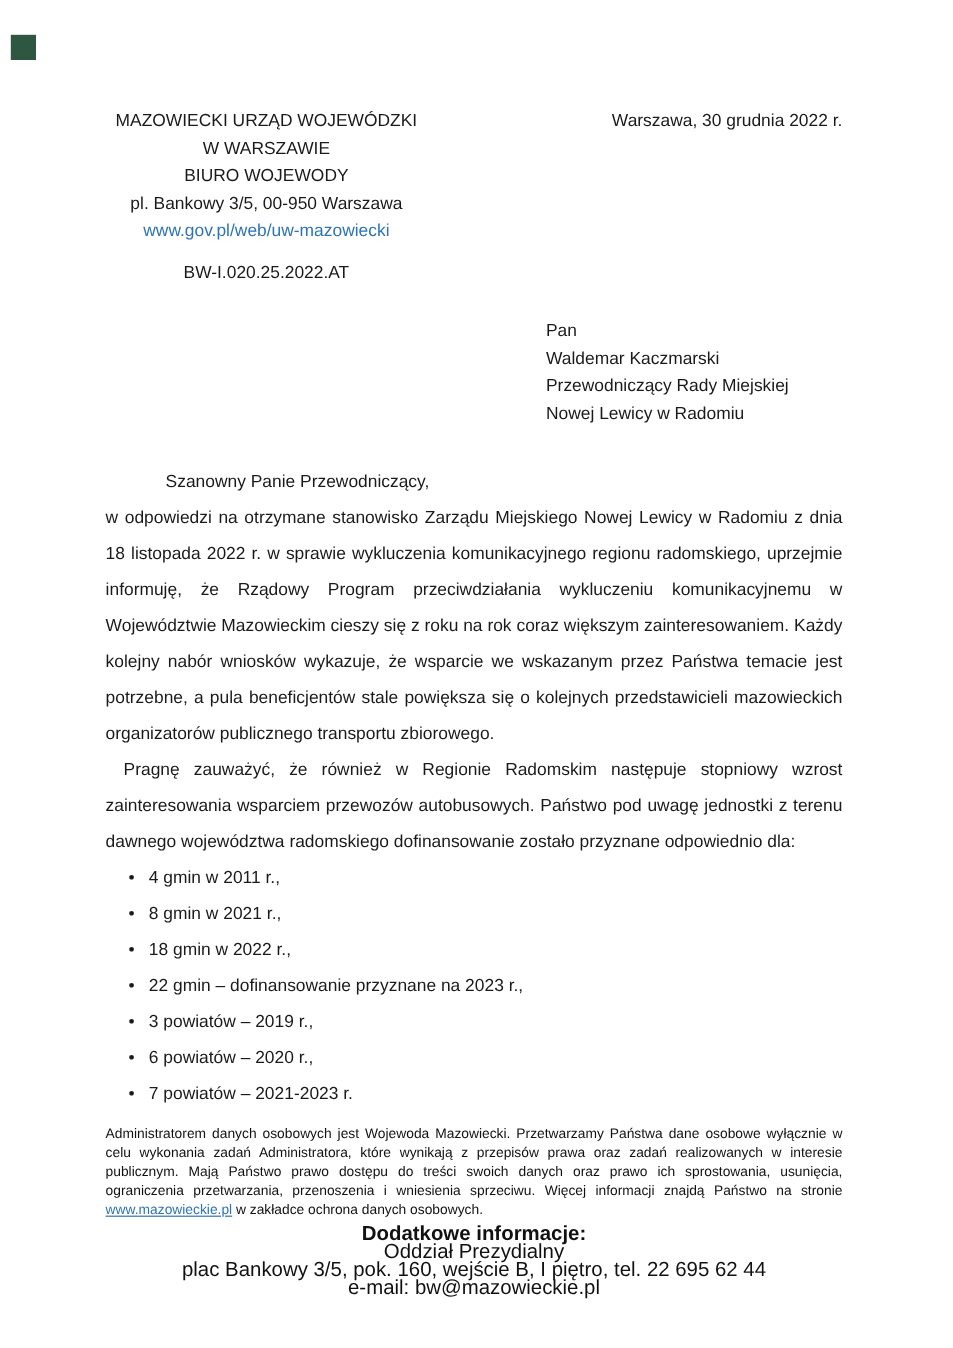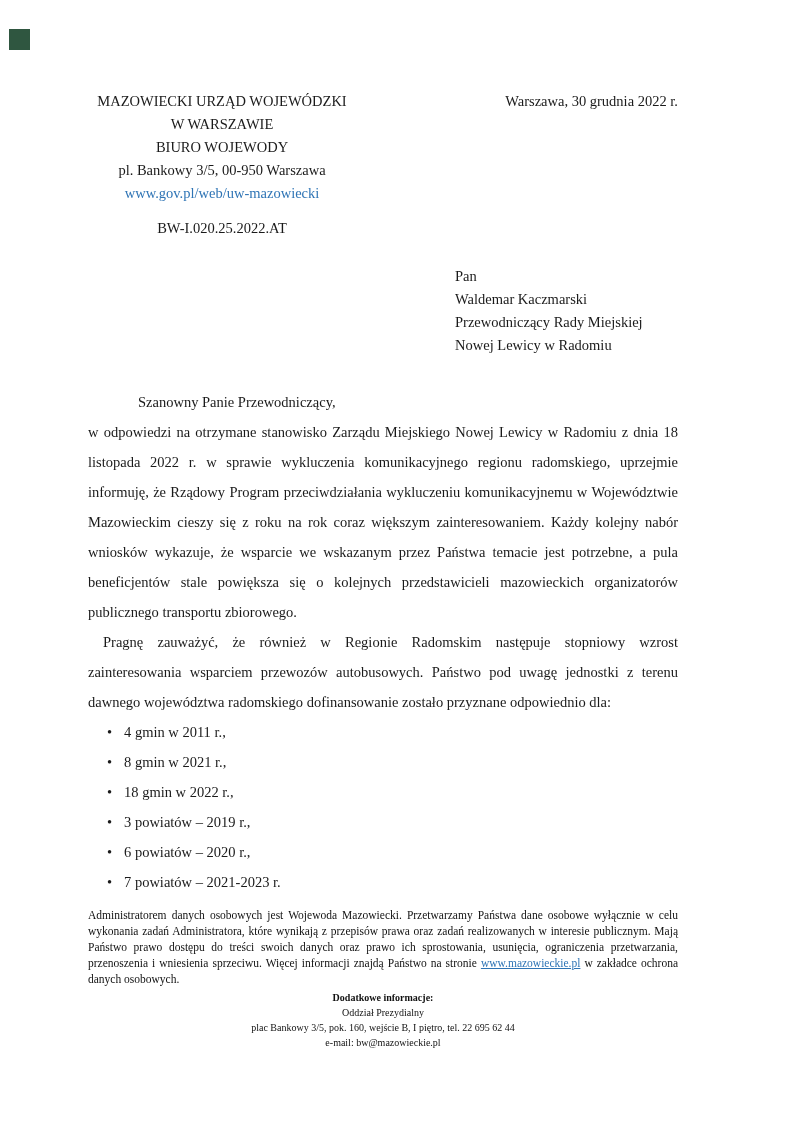--- a/index.html
+++ b/index.html
@@ -2,23 +2,23 @@
 <html lang="pl" style="--link: #2e74b5;"><head>
 <meta charset="utf-8">
 <style>
   html,body{margin:0;padding:0;background:#ffffff;}
   .page{
     position:relative;
     width:794px;height:1123px;
     margin:0 auto;
     background:#ffffff;
     box-sizing:border-box;
-    padding:0 116px 0 88px;
+    padding:0 92px 0 88px;
     overflow:hidden;
-    font-family:Liberation Serif, serif;
+    font-family:Liberation Sans, sans-serif;
     color:#1a1a1a;
     font-size:14.5px;
   }
   .corner-marker{
     position:absolute;left:9px;top:29px;
     width:21px;height:21px;
     background:#2f5640;
   }
   .header{display:flex;align-items:flex-start;margin-top:90px;}
   .sender{width:268px;text-align:center;line-height:23px;}
@@ -32,21 +32,21 @@
   .para{margin:0;line-height:30px;text-align:justify;}
   .para.indent{text-indent:15px;}
   ul.bullets{margin:0;padding:0;list-style:none;}
   ul.bullets li{position:relative;padding-left:36px;line-height:30px;}
   ul.bullets li::before{
     content:"\2022";
     position:absolute;left:19px;top:0;
     font-size:14.5px;
   }
   .privacy{margin:10px 0 0 0;font-size:11.5px;line-height:16px;text-align:justify;color:#111;}
-  .footer-info{margin-top:3px;text-align:center;font-size:10px;line-height:15px;color:#111;}
+  .footer-info{margin-top:3px;text-align:center;font-size:17px;line-height:15px;color:#111;}
   .footer-info .bold{font-weight:bold;}
 </style>
 </head>
 <body>
 
 <div class="page">
 
   <div class="corner-marker" style="background: rgb(47, 86, 64);"></div>
 
   <div class="header">
@@ -71,20 +71,21 @@
   <p class="salutation">Szanowny Panie Przewodniczący,</p>
 
   <p class="para">w odpowiedzi na otrzymane stanowisko Zarządu Miejskiego Nowej Lewicy w Radomiu z dnia 18 listopada 2022 r. w sprawie wykluczenia komunikacyjnego regionu radomskiego, uprzejmie informuję, że Rządowy Program przeciwdziałania wykluczeniu komunikacyjnemu w Województwie Mazowieckim cieszy się z roku na rok coraz większym zainteresowaniem. Każdy kolejny nabór wniosków wykazuje, że wsparcie we wskazanym przez Państwa temacie jest potrzebne, a pula beneficjentów stale powiększa się o kolejnych przedstawicieli mazowieckich organizatorów publicznego transportu zbiorowego.</p>
 
   <p class="para indent">Pragnę zauważyć, że również w Regionie Radomskim następuje stopniowy wzrost zainteresowania wsparciem przewozów autobusowych. Państwo pod uwagę jednostki z terenu dawnego województwa radomskiego dofinansowanie zostało przyznane odpowiednio dla:</p>
 
   <ul class="bullets">
     <li>4 gmin w 2011 r.,</li>
     <li>8 gmin w 2021 r.,</li>
     <li>18 gmin w 2022 r.,</li>
+    <li>22 gmin – dofinansowanie przyznane na 2023 r.,</li>
     <li>3 powiatów – 2019 r.,</li>
     <li>6 powiatów – 2020 r.,</li>
     <li>7 powiatów – 2021-2023 r.</li>
   </ul>
 
   <p class="privacy"><span>Administratorem danych osobowych jest Wojewoda Mazowiecki. Przetwarzamy Państwa dane osobowe wyłącznie w celu wykonania zadań Administratora, które wynikają z przepisów prawa oraz zadań realizowanych w interesie publicznym. Mają Państwo prawo dostępu do treści swoich danych oraz prawo ich sprostowania, usunięcia, ograniczenia przetwarzania, przenoszenia i wniesienia sprzeciwu. Więcej informacji znajdą Państwo na stronie </span><a class="link underline">www.mazowieckie.pl</a><span> w zakładce ochrona danych osobowych.</span></p>
 
   <div class="footer-info">
     <div class="bold">Dodatkowe informacje:</div>
     <div>Oddział Prezydialny</div>

